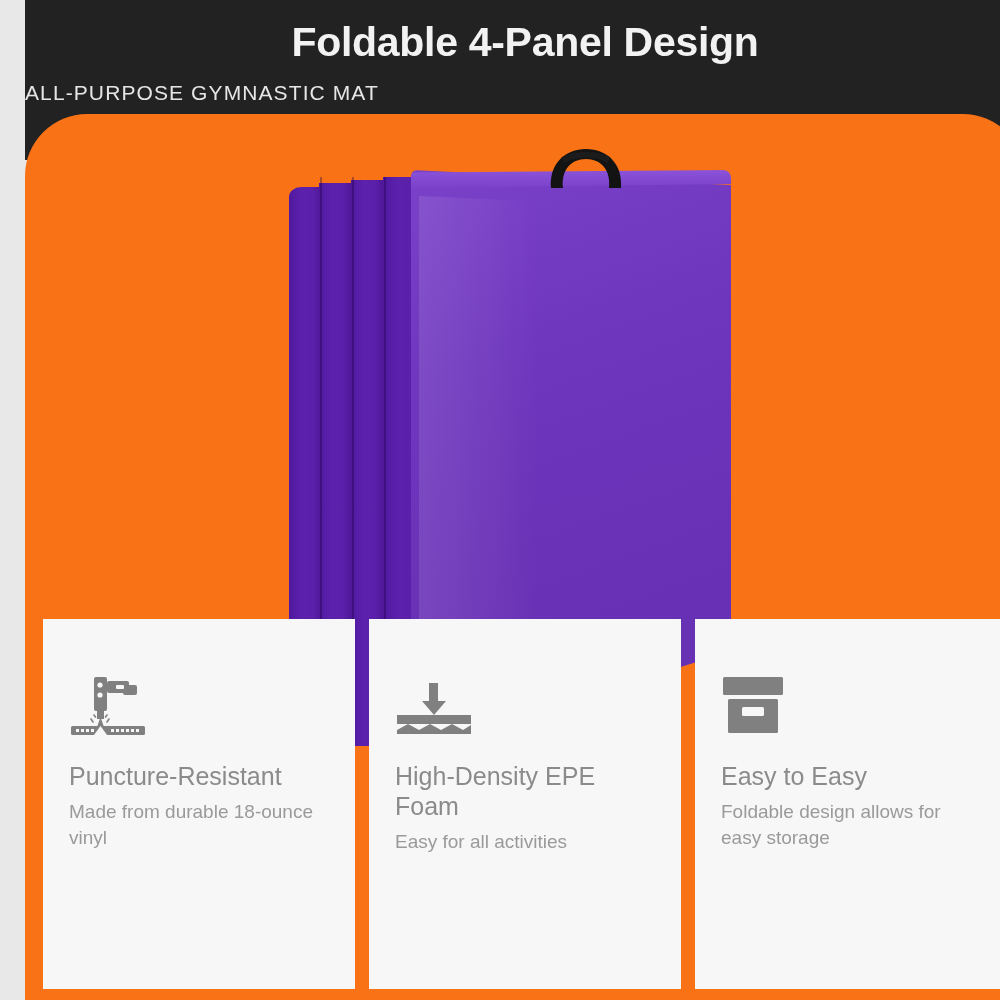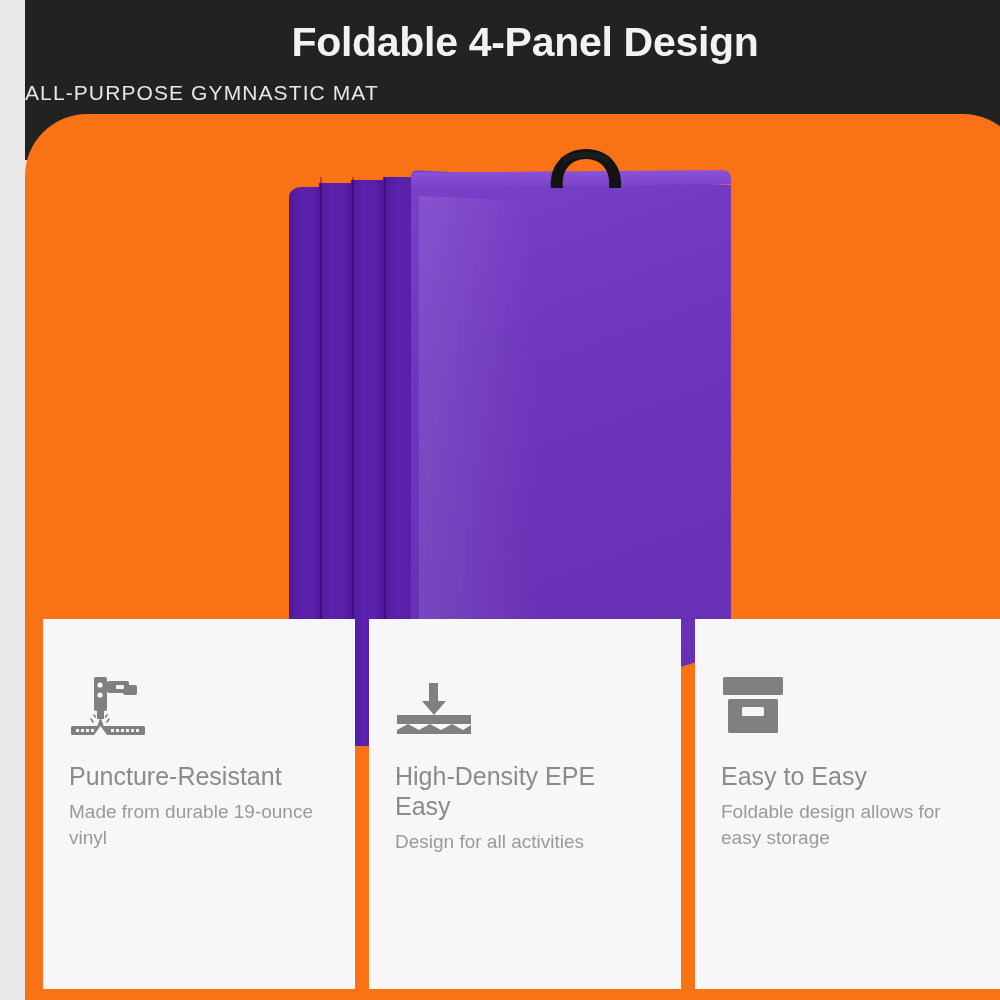--- a/index.html
+++ b/index.html
@@ -262,35 +262,35 @@
               <rect x="42" y="56" width="3" height="3"></rect>
                 <rect x="47" y="56" width="3" height="3"></rect>
               <rect x="52" y="56" width="3" height="3"></rect>
                 <rect x="57" y="56" width="3" height="3"></rect>
               <rect x="62" y="56" width="3" height="3"></rect>
                 <rect x="67" y="56" width="3" height="3"></rect>
             </g>
           </svg>
         </div>
         <div class="card-title">Puncture-Resistant</div>
-        <div class="card-desc">Made from durable 19-ounce vinyl</div>
+        <div class="card-desc">Made from durable 18-ounce vinyl</div>
       </div>
 
       <div class="card">
         <div class="card-icon">
           <svg width="78" height="56" viewBox="0 0 78 56">
             <rect x="34" y="4" width="9" height="20" fill="#808080"></rect>
             <path d="M27 22 L51 22 L39 36 Z" fill="#808080"></path>
             <rect x="2" y="36" width="74" height="9" fill="#808080"></rect>
             <rect x="2" y="51" width="74" height="4" fill="#808080"></rect>
             <path d="M2 51 L13 45 L24 51 L35 45 L46 51 L57 45 L68 51 L76 46 L76 51 Z" fill="#808080"></path>
           </svg>
         </div>
-        <div class="card-title">High-Density EPE Easy</div>
-        <div class="card-desc">Design for all activities</div>
+        <div class="card-title">High-Density EPE Foam</div>
+        <div class="card-desc">Easy for all activities</div>
       </div>
 
       <div class="card">
         <div class="card-icon">
           <svg width="70" height="62" viewBox="0 0 70 62">
             <rect x="2" y="4" width="60" height="18" rx="1.5" fill="#808080"></rect>
             <rect x="7" y="26" width="50" height="34" rx="1.5" fill="#808080"></rect>
             <rect x="21" y="34" width="22" height="9" rx="1.5" fill="#f7f7f7"></rect>
           </svg>
         </div>

